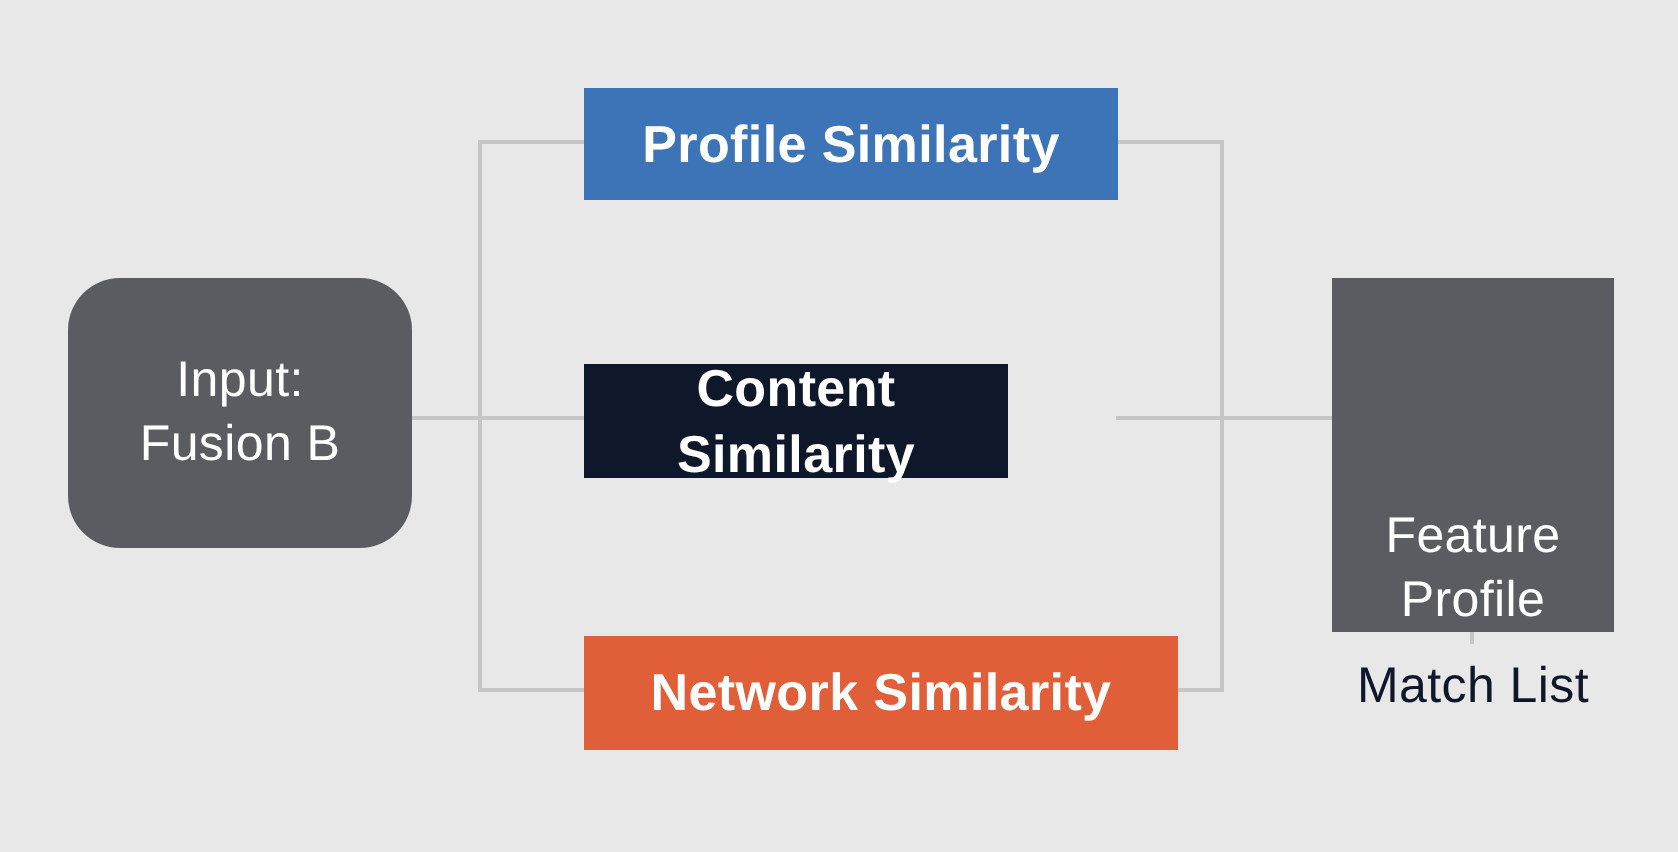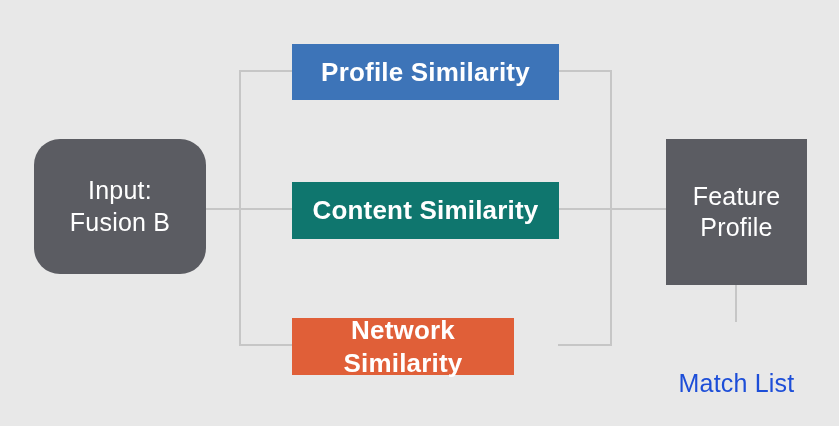--- a/index.html
+++ b/index.html
@@ -41,38 +41,37 @@
     font-weight: 400;
     letter-spacing: .2px;
   }
   .node-stage {
     font-size: 26px;
     font-weight: 700;
     letter-spacing: .2px;
   }
 
   #node-input       { left: 34px;  top: 139px; width: 172px; height: 135px; border-radius: 26px; }
-  #node-fusion      { left: 666px; top: 139px; width: 141px; height: 146px; }
+  #node-fusion      { left: 666px; top: 139px; width: 141px; height: 177px; align-items: flex-end; }
 
   #node-profile     { left: 292px; top: 44px;  width: 267px; height: 56px; background: #3d74b8; }
-  #node-content     { left: 292px; top: 182px; width: 267px; height: 57px; background: #0f766e; }
-  #node-network     { left: 292px; top: 318px; width: 222px; height: 57px; background: #e05f38; }
+  #node-content     { left: 292px; top: 182px; width: 212px; height: 57px; background: #0f172a; }
+  #node-network     { left: 292px; top: 318px; width: 297px; height: 57px; background: #e05f38; }
 
   
   #label-match-list {
     position: absolute;
     left: 666px;
     top: 329px;
     width: 141px;
     text-align: center;
-    color: #1d4ed8;
+    color: #0f172a;
     font-size: 25px;
     letter-spacing: .2px;
     white-space: nowrap;
-    margin-top: 40px;
   }
 
   .nline { display: block; }
 </style>
 </head>
 <body>
 
 <div id="canvas">
 
   <div class="conn conn-h" style="left:206px; top:208px; width:35px;"></div>

